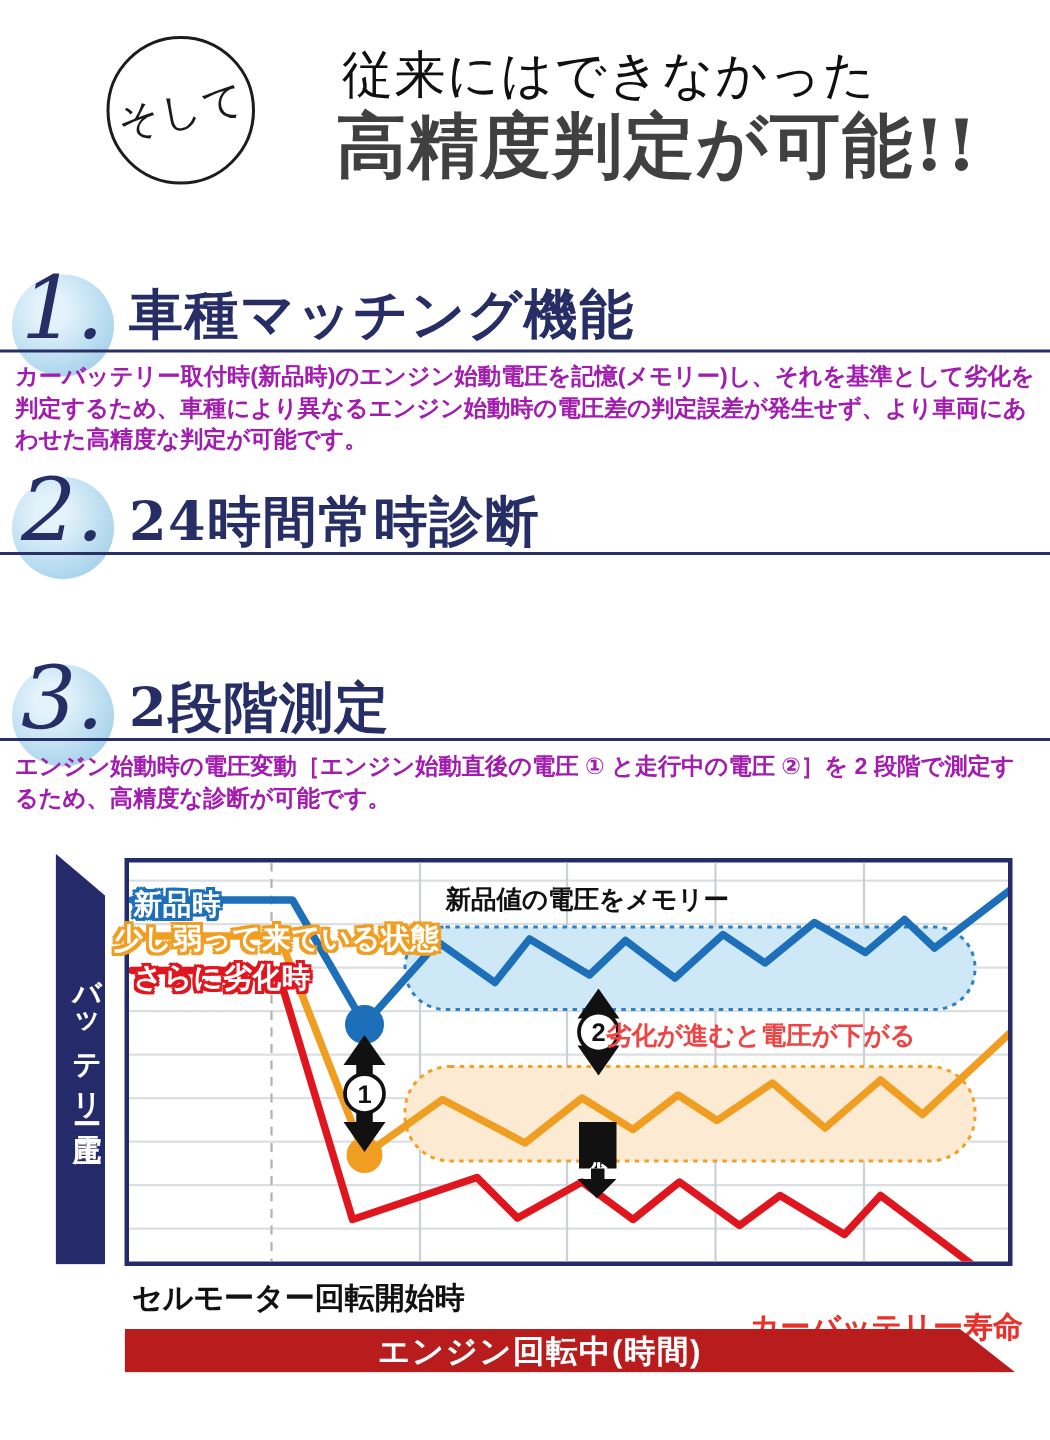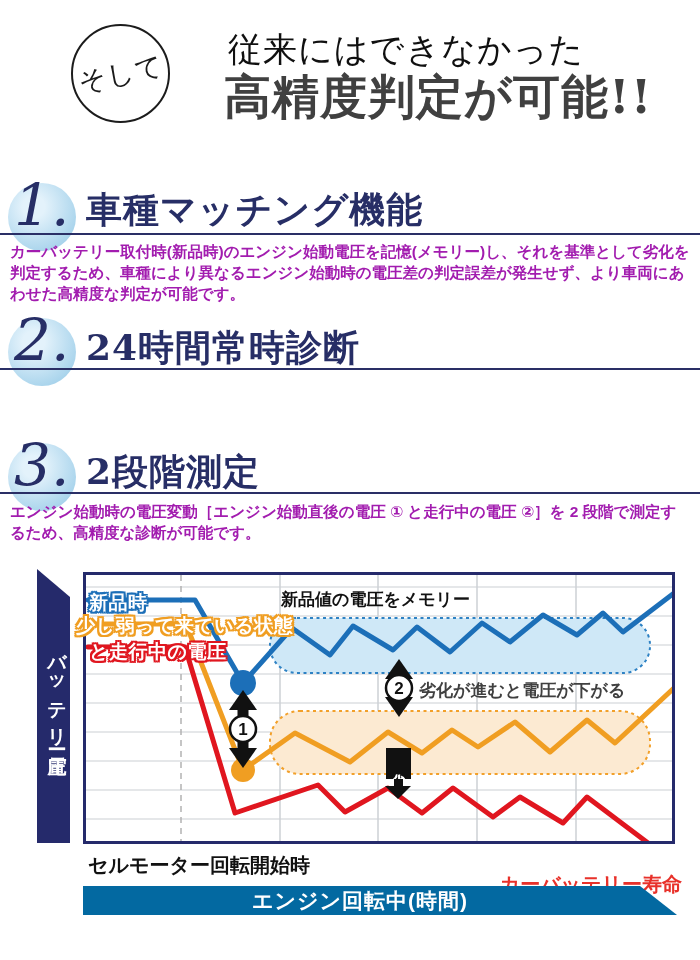--- a/index.html
+++ b/index.html
@@ -41,31 +41,31 @@
   .ol-blue{text-shadow:-2px -2px 0 #1c6fb8,-2px 0 0 #1c6fb8,-2px 2px 0 #1c6fb8,0 -2px 0 #1c6fb8,
      0 2px 0 #1c6fb8,2px -2px 0 #1c6fb8,2px 0 0 #1c6fb8,2px 2px 0 #1c6fb8;}
   .ol-orange{text-shadow:-2px -2px 0 #f09e22,-2px 0 0 #f09e22,-2px 2px 0 #f09e22,0 -2px 0 #f09e22,
      0 2px 0 #f09e22,2px -2px 0 #f09e22,2px 0 0 #f09e22,2px 2px 0 #f09e22;}
   .ol-red{text-shadow:-2px -2px 0 #e0161f,-2px 0 0 #e0161f,-2px 2px 0 #e0161f,0 -2px 0 #e0161f,
      0 2px 0 #e0161f,2px -2px 0 #e0161f,2px 0 0 #e0161f,2px 2px 0 #e0161f;}
 
   #lbl-new{left:89px;top:590px;}
   #lbl-weak{left:76px;top:613px;}
   #lbl-bad{left:89px;top:639px;}
-  #memory-note{left:281px;top:588px;font-size:17px;font-weight:bold;color:#111;white-space:nowrap;}
-  #degrade-note{left:419px;top:679px;font-size:17px;font-weight:bold;color:#404040;white-space:nowrap;}
+  #memory-note{left:281px;top:588px;font-size:17px;font-weight:bold;color:#111;white-space:nowrap;padding-left:16px;}
+  #degrade-note{left:404px;top:679px;font-size:17px;font-weight:bold;color:#ef4444;white-space:nowrap;}
   #deg-box{left:386px;top:748px;width:25px;height:31px;background:#111;display:flex;
      align-items:center;justify-content:center;}
   #deg-box span{writing-mode:vertical-rl;color:#fff;font-size:13px;font-weight:bold;line-height:1;}
   #deg-shaft{left:394px;top:779px;width:9px;height:7px;background:#111;}
   #deg-tri{left:385px;top:786px;width:0;height:0;border-left:13px solid transparent;
      border-right:13px solid transparent;border-top:13px solid #111;}
   #x-note-left{left:88px;top:852px;font-size:20px;font-weight:bold;color:#111;}
   #x-note-right{right:18px;top:871px;font-size:20px;font-weight:bold;color:#e8312a;}
-  #x-banner{left:83px;top:886px;width:594px;height:29px;background:#0369a1;
+  #x-banner{left:83px;top:886px;width:594px;height:29px;background:#b91c1c;
      clip-path:polygon(0 0,557px 0,594px 100%,0 100%);display:flex;align-items:center;
      justify-content:center;padding-right:40px;box-sizing:border-box;}
   #x-banner span{color:#fff;font-size:21px;font-weight:bold;letter-spacing:1px;}
 </style>
 </head>
 <body>
 
 <div id="page">
 
   <div class="abs" id="intro-circle">
@@ -143,21 +143,21 @@
           <polygon points="313,142 299,122 327,122"></polygon>
           <circle cx="313" cy="113" r="13" fill="#fff" stroke="#111" stroke-width="2.5"></circle>
           <text x="313" y="119" text-anchor="middle" font-size="17" font-weight="bold" fill="#111">2</text>
         </g>
       </g>
     </svg>
   </div>
 
   <div class="abs outline-label ol-blue" id="lbl-new">新品時</div>
   <div class="abs outline-label ol-orange" id="lbl-weak">少し弱って来ている状態</div>
-  <div class="abs outline-label ol-red" id="lbl-bad">と走行中の電圧</div>
+  <div class="abs outline-label ol-red" id="lbl-bad">さらに劣化時</div>
   <div class="abs" id="memory-note">新品値の電圧をメモリー</div>
   <div class="abs" id="degrade-note">劣化が進むと電圧が下がる</div>
   <div class="abs" id="deg-box">
     <span>劣化</span>
   </div>
   <div class="abs" id="deg-shaft"></div>
   <div class="abs" id="deg-tri"></div>
   <div class="abs" id="x-note-left">セルモーター回転開始時</div>
   <div class="abs" id="x-note-right">カーバッテリー寿命</div>
   <div class="abs" id="x-banner">

